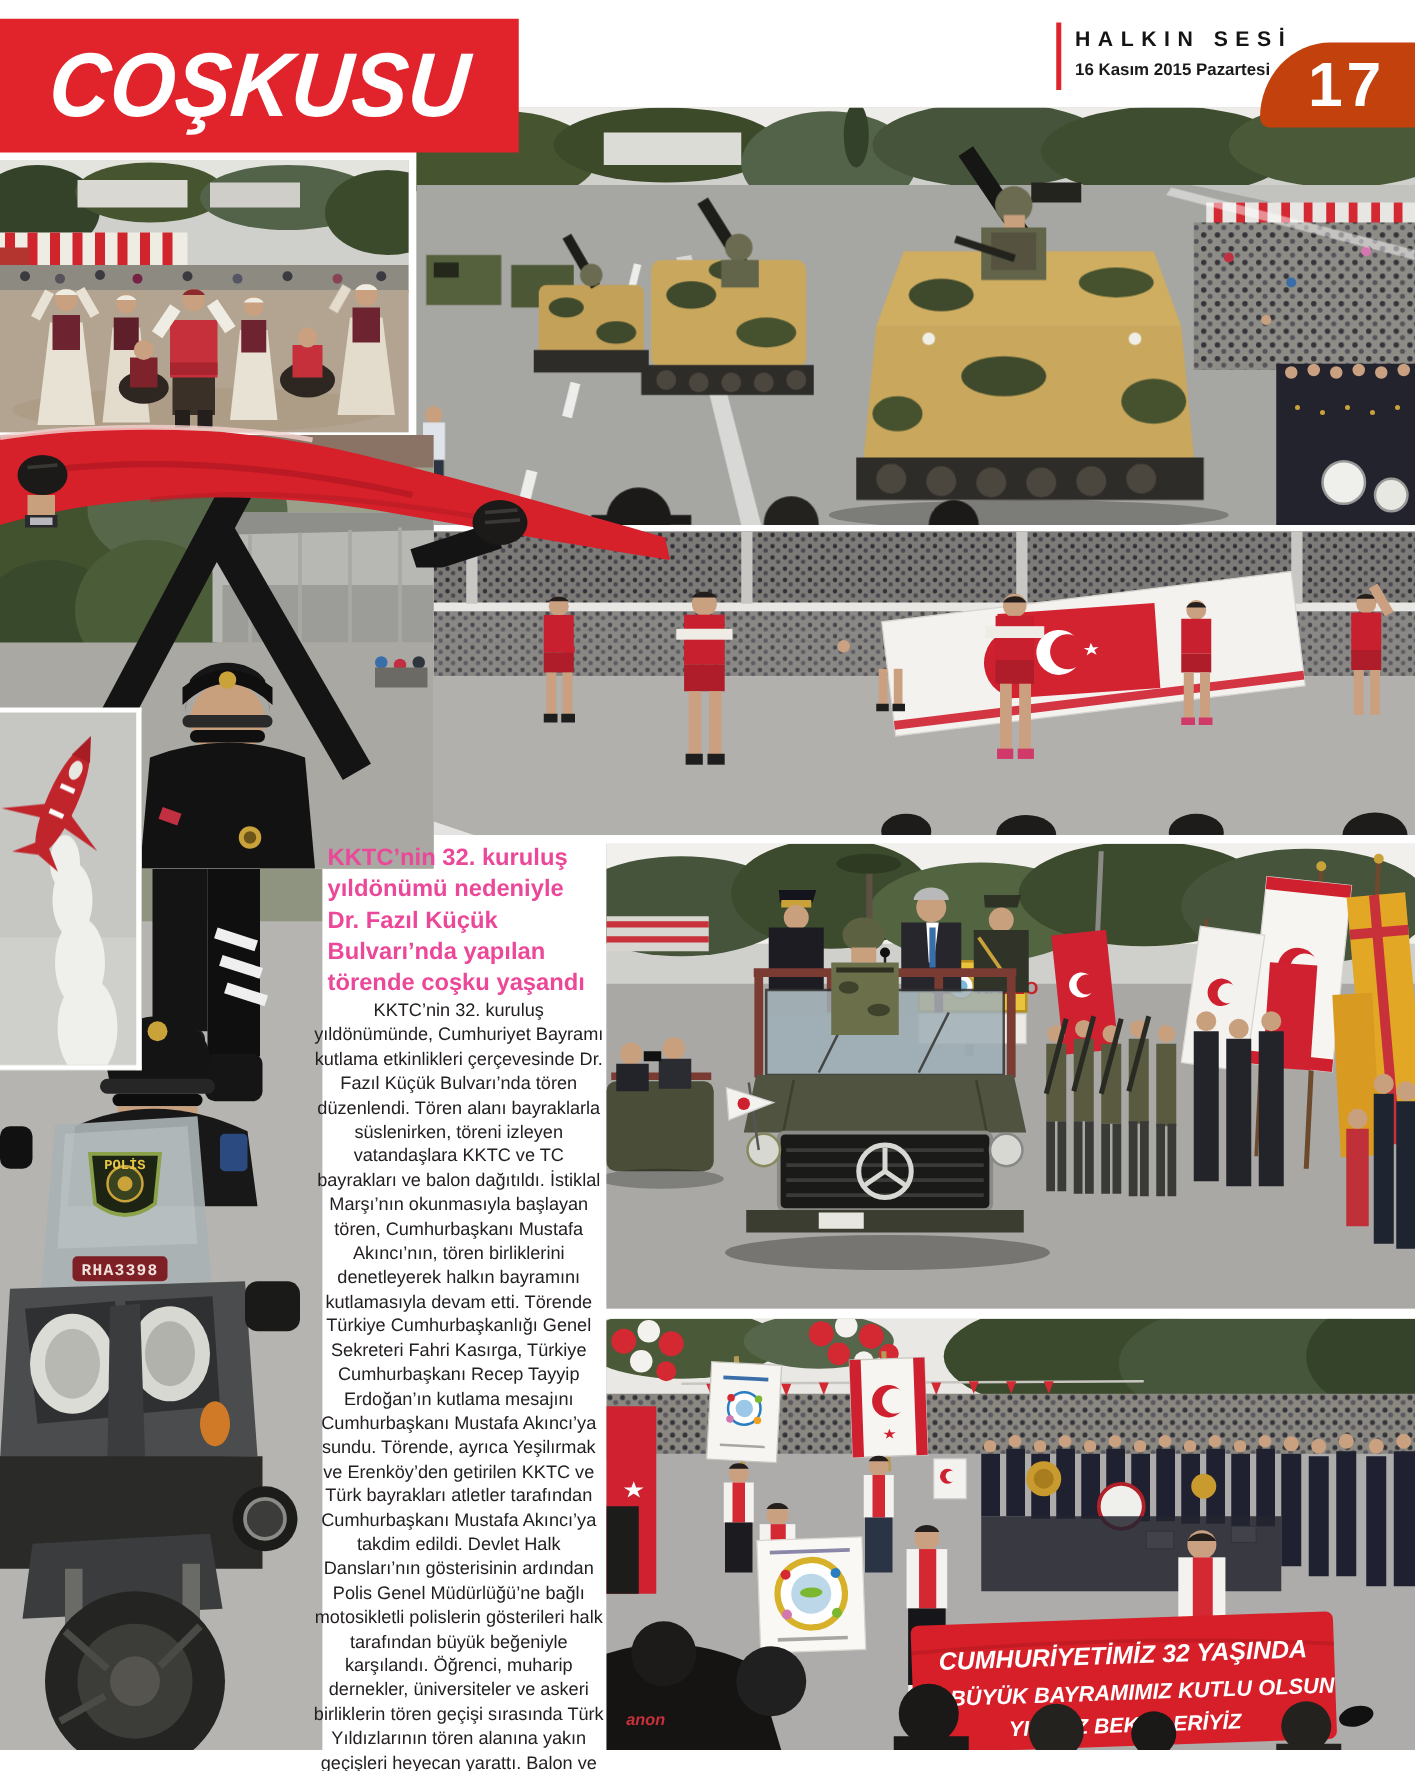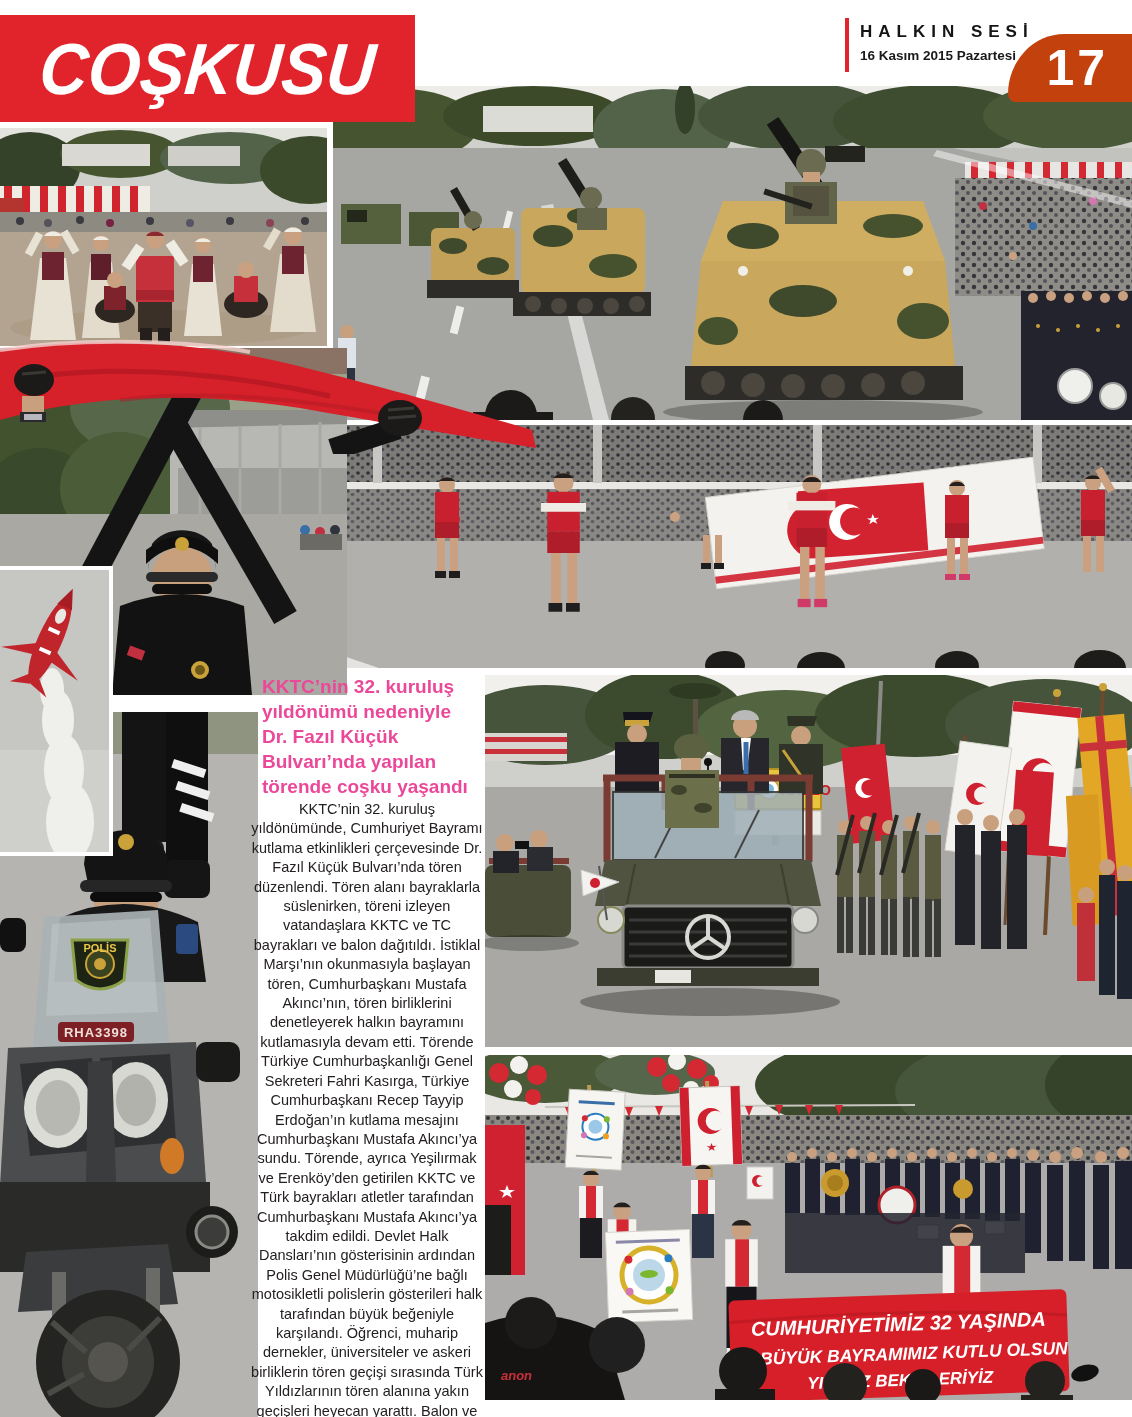--- a/index.html
+++ b/index.html
@@ -416,21 +416,21 @@
         <rect x="152" y="236" width="60" height="10" rx="5" fill="#101010"></rect>
         <path d="M170,252 h24 v6 h-24 z" fill="#6b4f3a"></path>
         <path d="M120,258 q62,-24 124,0 l8,89 h-140 z" fill="#121212"></path>
         <circle cx="200" cy="322" r="9" fill="#caa23a"></circle>
           <circle cx="200" cy="322" r="5" fill="#6b5518"></circle>
         <rect x="128" y="300" width="16" height="10" transform="rotate(20 136 305)" fill="#c03040"></rect>
       </g>
     </svg>
   </div>
 
-  <div class="photo" style="left:0;top:712px;width:258px;height:705px;">
+  <div class="photo" style="left:0;top:695px;width:258px;height:705px;font-family:Liberation Mono, monospace;">
     <svg width="258" height="705" viewBox="0 0 258 705">
       <rect width="258" height="705" fill="#b5b4b0"></rect>
       <rect width="258" height="42" fill="#8e9480"></rect>
       <g>
         <circle cx="16" cy="70" r="8" fill="#b86a4a"></circle>
           <circle cx="40" cy="78" r="8" fill="#3a6ea8"></circle>
         <circle cx="14" cy="104" r="9" fill="#d0d0ca"></circle>
           <circle cx="40" cy="112" r="8" fill="#8f3440"></circle>
       </g>
       <g>

